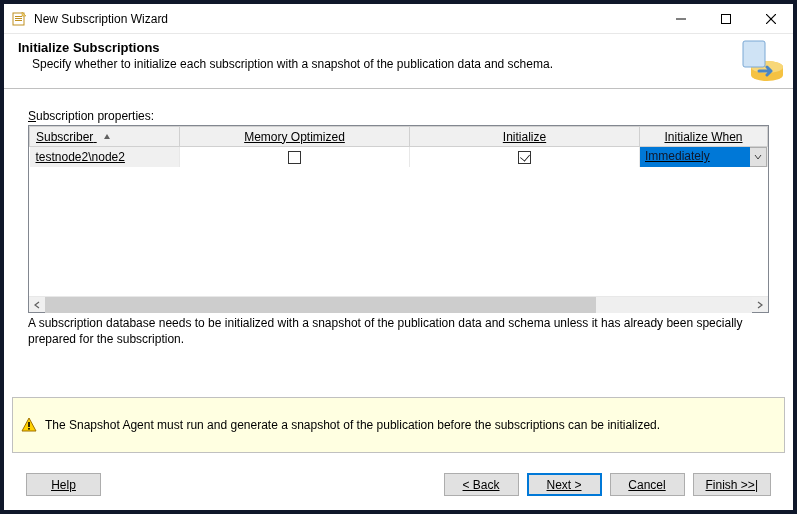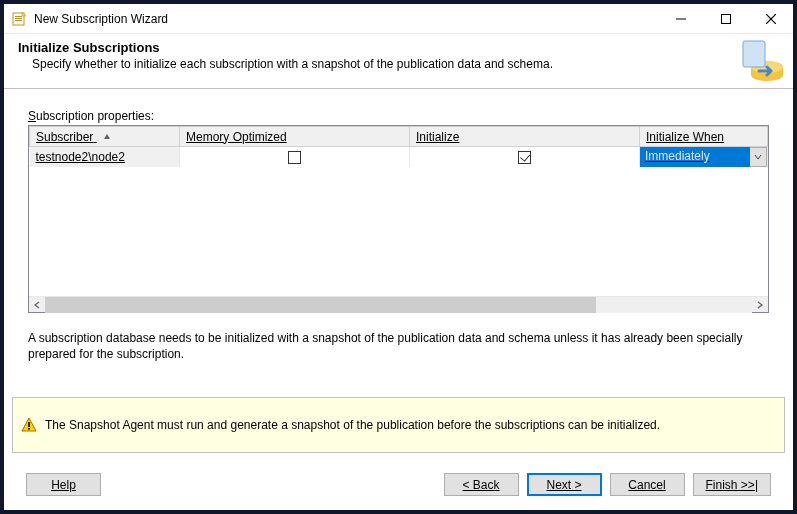--- a/index.html
+++ b/index.html
@@ -17,38 +17,38 @@
   .header-sub { margin-left: 14px; margin-top: 2px; font-size: 12px; }
   .header-icon { width: 48px; height: 48px; position: absolute; right: 8px; top: 3px; }
 
   .content { flex: 1; padding: 20px 24px 8px 24px; display: flex; flex-direction: column; min-height: 0; }
   .label-underline { font-size: 12px; margin-bottom: 2px; }
   .label-underline .ul { text-decoration: underline; }
 
   .grid-wrap { border: 1px solid #828790; background: #fff; height: 188px; display: flex; flex-direction: column; }
   .grid-body { flex: 1; overflow: hidden; text-decoration: underline; }
   .grid { table-layout: fixed; border-collapse: collapse; width: 100%; }
-  .grid th { background: #f0f0f0; border: 1px solid #d0d0d0; font-weight: normal; text-align: left; padding: 2px 6px; font-size: 12px; height: 20px; }
+  .grid th { background: #f0f0f0; border: 1px solid #d0d0d0; font-weight: normal; text-align: center; padding: 2px 6px; font-size: 12px; height: 20px; }
   .grid th.left { text-align: left; }
   .grid td { border-right: 1px solid #e8e8e8; padding: 0 6px; height: 20px; font-size: 12px; text-align: center; vertical-align: middle; }
   .grid td.left { text-align: left; background: #f0f0f0; }
   .sort-arrow { display: inline-block; margin-left: 6px; }
   .chk { display: inline-block; width: 13px; height: 13px; border: 1px solid #333; background: #fff; position: relative; vertical-align: middle; }
   .chk.checked::after { content:""; position:absolute; left:2px; top:-1px; width:7px; height:10px; border: solid #000; border-width: 0 1.5px 1.5px 0; transform: rotate(40deg) scale(0.75); }
 
   .dd { display: flex; align-items: stretch; height: 20px; width: 100%; }
-  .dd-field { flex: 1; background: #0078d7; color: #e5e5e5; border: 1px solid #0078d7; text-align: left; padding: 1px 4px; font-size: 12px; overflow: hidden; white-space: nowrap; }
+  .dd-field { flex: 1; background: #0078d7; color: #0f172a; border: 1px solid #0078d7; text-align: left; padding: 1px 4px; font-size: 12px; overflow: hidden; white-space: nowrap; }
   .dd-arrow { width: 17px; border: 1px solid #adadad; border-left: none; background: #e1e1e1; display:flex; align-items:center; justify-content:center; }
 
   .hscroll { height: 16px; background: #f0f0f0; display: flex; align-items: center; border-top: 1px solid #e8e8e8; }
   .hscroll .arrow { width: 16px; height: 16px; display:flex; align-items:center; justify-content:center; color:#606060; }
   .hscroll .track { flex: 1; height: 16px; position: relative; background: #efefef; }
   .hscroll .thumb { position:absolute; left:0; top:0; height:100%; width:78%; background:#cdcdcd; }
 
-  .note { margin-top: 18px; font-size: 12px; line-height: 1.3; }
+  .note { margin-top: 3px; font-size: 12px; line-height: 1.3; }
 
   .alert { margin: 0 8px 10px 8px; border: 1px solid #c0c0c0; background: #ffffe1; padding: 6px 8px; display: flex; align-items: center; gap: 8px; min-height: 56px; }
   .alert-icon { width:16px; height:16px; flex-shrink:0; }
 
   .button-row { padding: 10px 22px 14px 22px; display: flex; align-items: center; text-decoration: underline; }
   .spacer { flex: 1; }
   .btn { min-width: 75px; height: 23px; border: 1px solid #adadad; background: #e1e1e1; font-size: 12px; padding: 0 12px; display:inline-flex; align-items:center; justify-content:center; margin-left: 8px; cursor: default; }
   .btn.help { margin-left: 0; }
   .btn.default { border: 1px solid #0078d7; box-shadow: inset 0 0 0 1px #0078d7; }
 </style>

